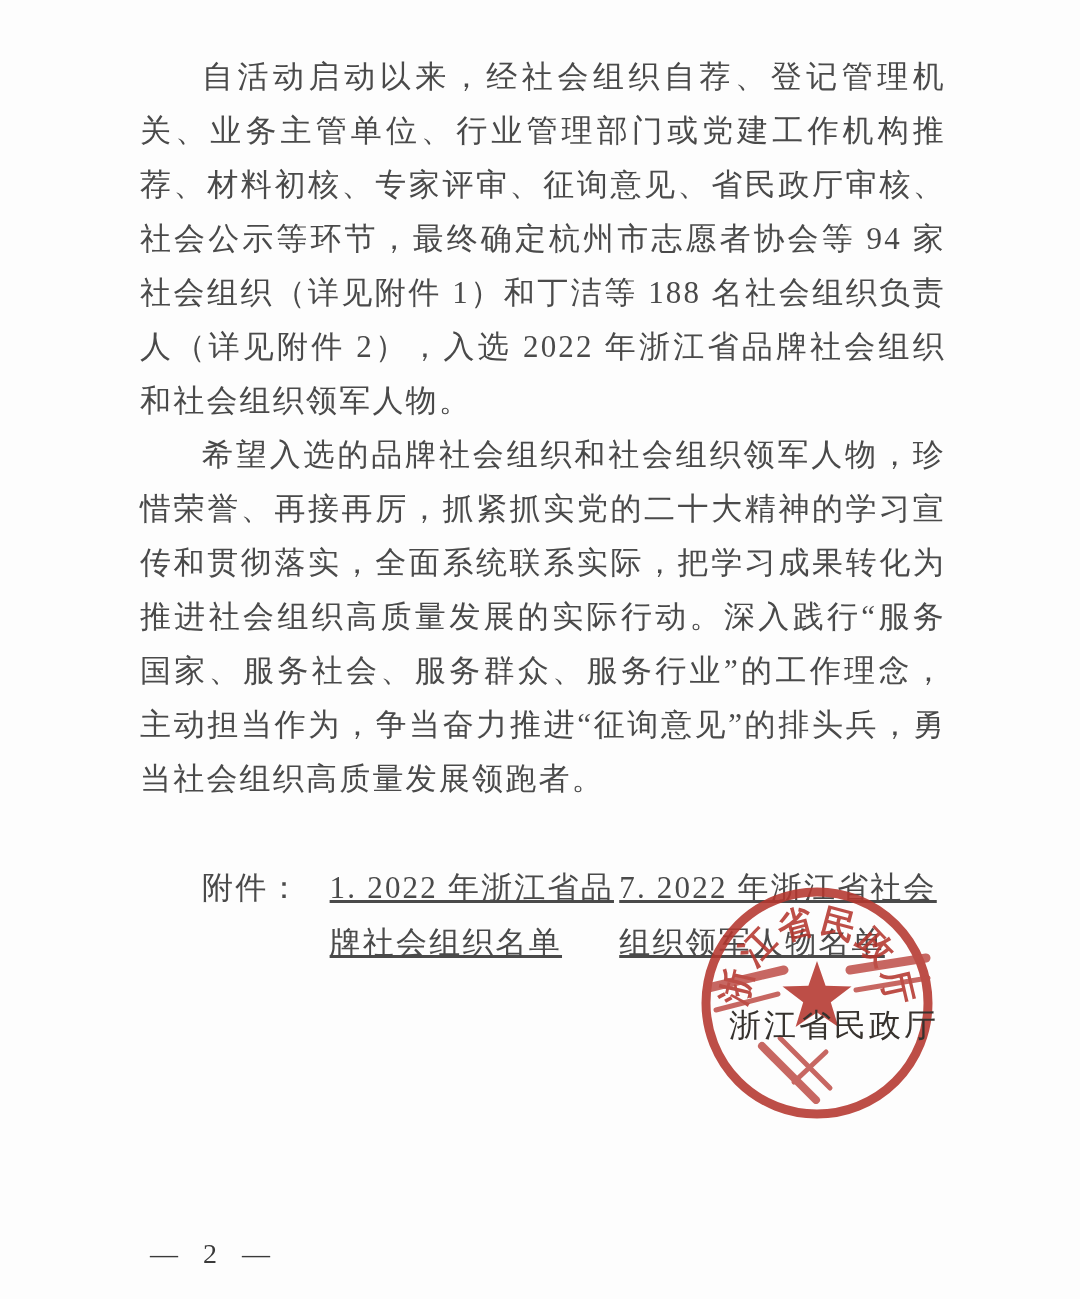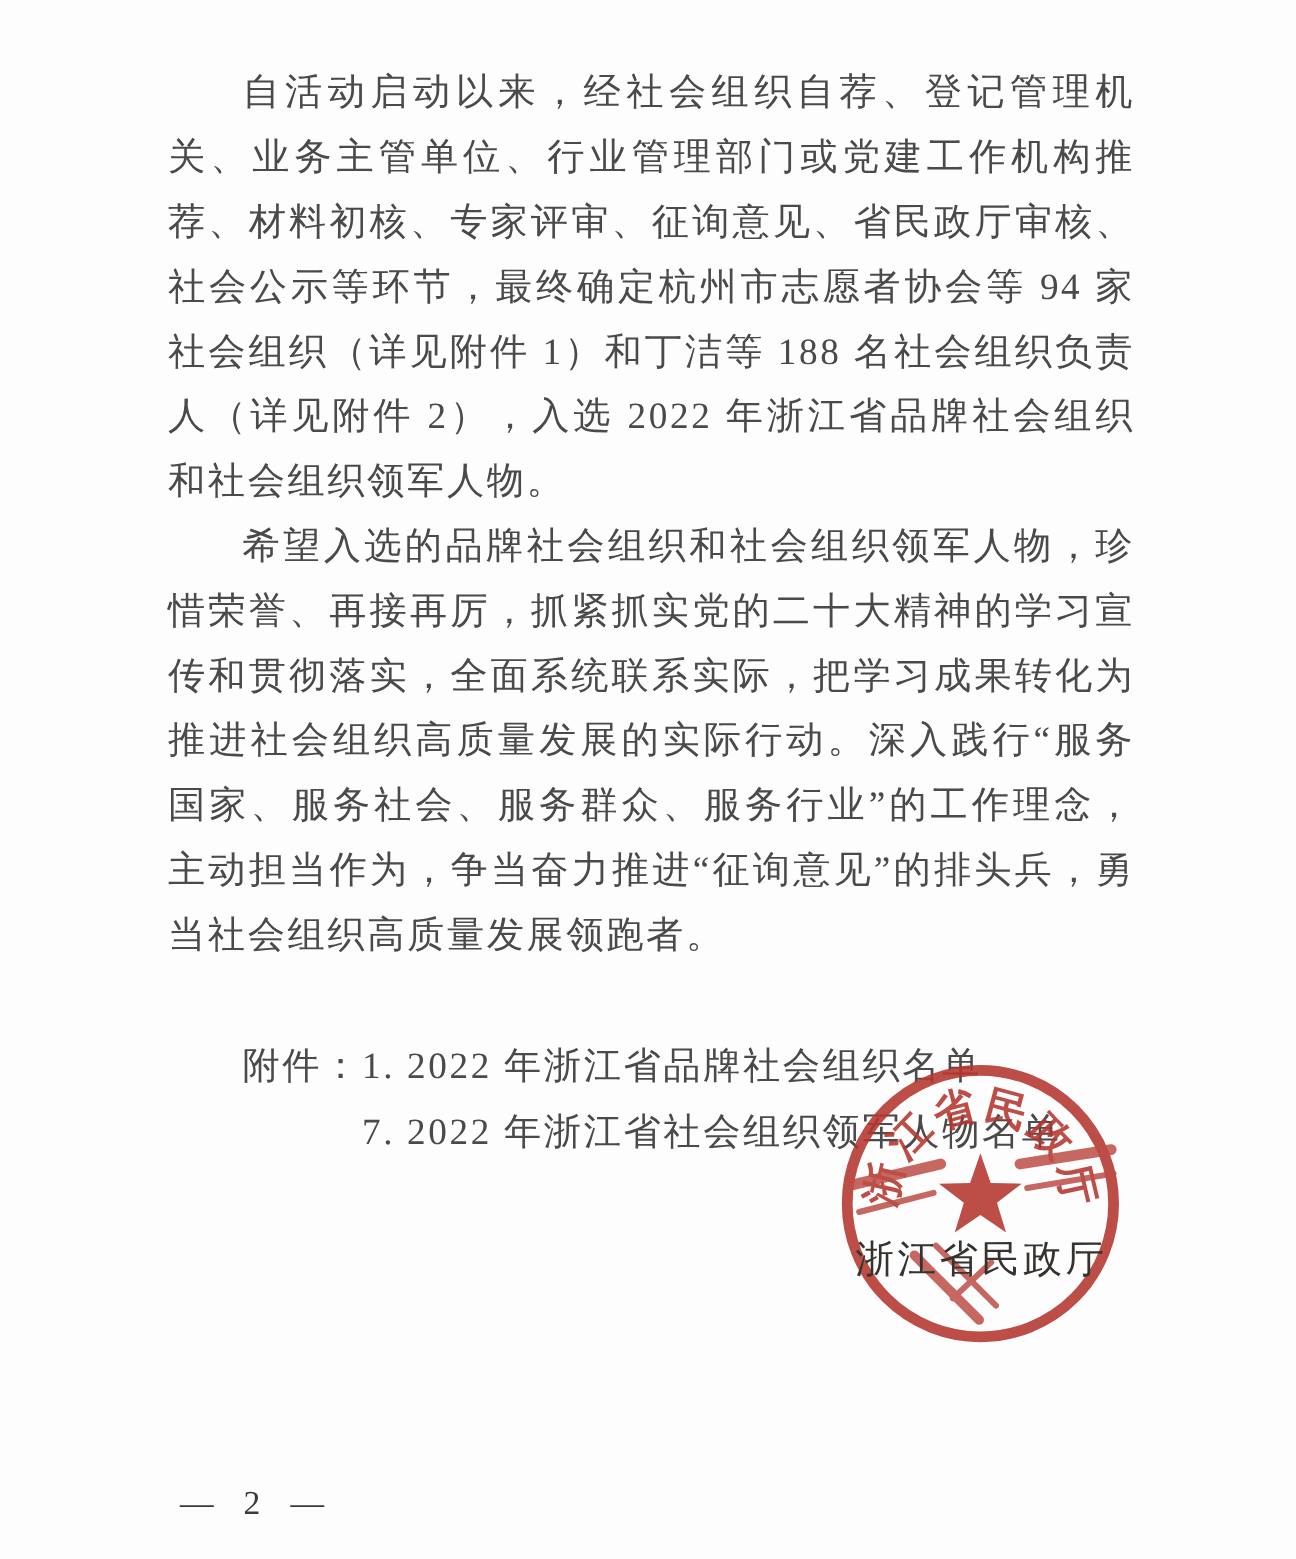--- a/index.html
+++ b/index.html
@@ -13,31 +13,31 @@
   }
   .body-text {
     position:absolute; left:140px; top:50px; width:806px; z-index:1;
   }
   .para {
     font-size:31px; line-height:54px; letter-spacing:2.2px;
     text-align:justify; text-indent:2em; color:#4a4a4a;
   }
   .attachments {
     margin-top:54px; display:flex; align-items:flex-start;
-    font-size:31px; line-height:55px; letter-spacing:2.2px; color:#4a4a4a;
+    font-size:31px; line-height:55px; letter-spacing:2.2px; color:#4a4a4a;gap:28px;
   }
   .att-label { margin-left:2em; white-space:nowrap; }
-  .att-items { display:flex; flex-direction:column; }
+  .att-items { display:flex; flex-direction:row;text-decoration:underline; }
   .seal {
     position:absolute; left:698px; top:884px; width:238px; height:238px;
     z-index:2; opacity:0.88;
   }
   .sig {
-    position:absolute; left:697px; top:1028px; width:242px; z-index:3;
-    text-align:center; font-size:32px; letter-spacing:3px; color:#36322e;
+    position:absolute; left:697px; top:1004px; width:242px; z-index:3;
+    text-align:right; font-size:32px; letter-spacing:3px; color:#36322e;
   }
   .date {
     position:absolute; left:690px; top:1026px; width:256px; z-index:3;
     text-align:center; font-size:31px; letter-spacing:1px; color:#2f2d2b;
   }
   .pagenum {
     position:absolute; left:150px; top:1238px; z-index:1;
     font-size:28px; letter-spacing:9px; color:#3a3a3a;
   }
   .seal-arc-char { font-size:35px; font-weight:bold; }

